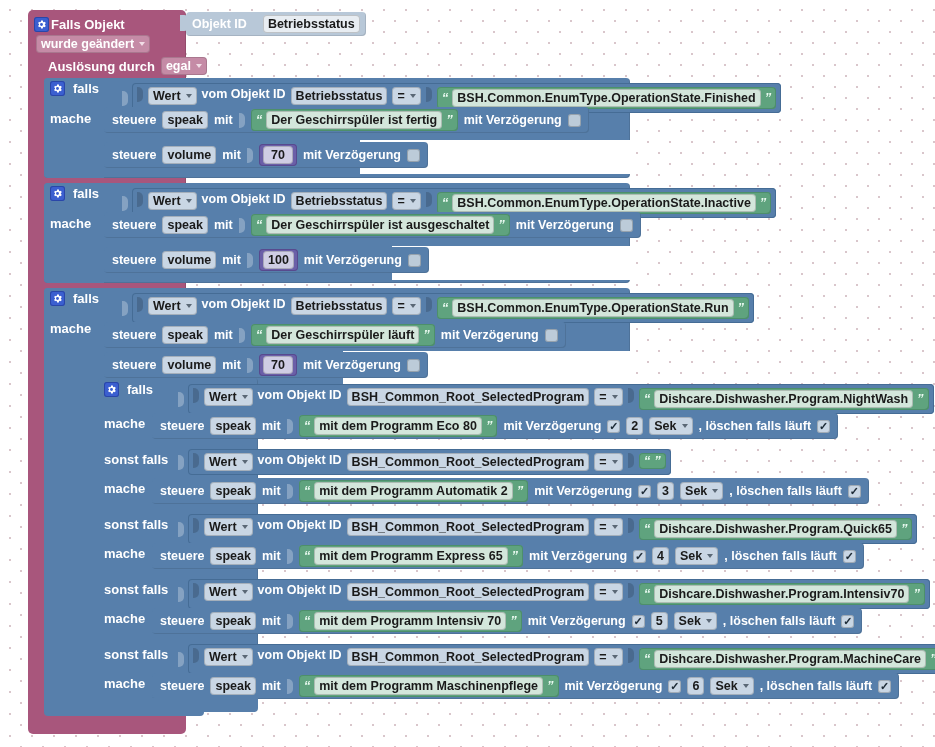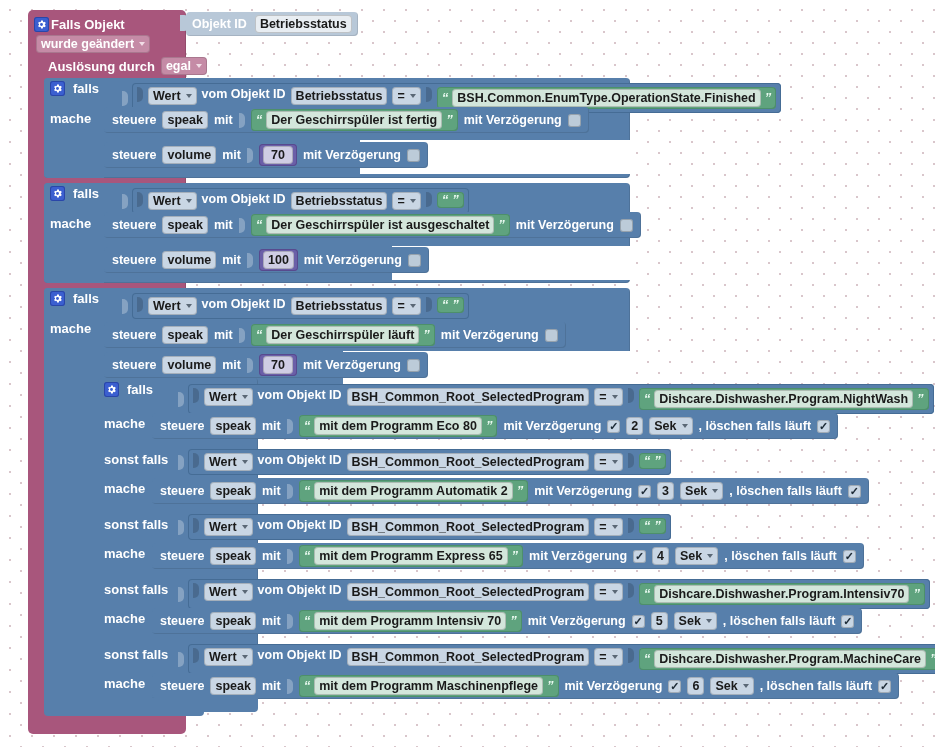--- a/index.html
+++ b/index.html
@@ -93,21 +93,21 @@
   .num{
     background:var(--violet);border-radius:4px;padding:2px 4px;
     display:inline-flex;align-items:center;
     box-shadow:inset 0 0 0 1px #574a8e;
   }
   .num .pill{background:#cfcde4;min-width:20px;justify-content:center;}
 
   
   .objblk{
     background:var(--objid);border-radius:4px;
-    display:inline-flex;align-items:center;gap:8px;padding:3px 6px;
+    display:inline-flex;align-items:center;gap:16px;padding:3px 6px;
     color:#ffffff;font-size:12.5px;font-weight:700;
     box-shadow:inset -1px -1px 0 rgba(0,0,0,.10);
   }
 
   
   .cbx{
     width:13px;height:13px;border-radius:3px;background:var(--field);
     display:inline-flex;align-items:center;justify-content:center;
     box-shadow:inset 0 0 0 1px rgba(0,0,0,.20);
     flex:0 0 auto;
@@ -266,20 +266,21 @@
       <span class="pill">
         <span>Betriebsstatus</span>
       </span>
       <span class="pill">
         <span>=</span>
         <i class="caret"></i>
       </span>
       <i class="tab dark"></i>
       <span class="green">
         <i class="q">“</i>
+        <span class="pill">BSH.Common.EnumType.OperationState.Inactive</span>
         <i class="q">”</i>
       </span>
     </span>
   </div>
 
   <div class="pos bblk row" style="left:104px;top:212px;height:26px;border-radius:4px;padding:0 8px;gap:6px;">
     <span class="lbl sm">steuere</span>
     <span class="pill">speak</span>
     <span class="lbl sm">mit</span>
     <i class="tab"></i>
@@ -330,20 +331,21 @@
       <span class="pill">
         <span>Betriebsstatus</span>
       </span>
       <span class="pill">
         <span>=</span>
         <i class="caret"></i>
       </span>
       <i class="tab dark"></i>
       <span class="green">
         <i class="q">“</i>
+        <span class="pill">BSH.Common.EnumType.OperationState.Run</span>
         <i class="q">”</i>
       </span>
     </span>
   </div>
 
   <div class="pos bblk row" style="left:104px;top:322px;height:26px;border-radius:4px;padding:0 8px;gap:6px;">
     <span class="lbl sm">steuere</span>
     <span class="pill">speak</span>
     <span class="lbl sm">mit</span>
     <i class="tab"></i>
@@ -497,20 +499,21 @@
       <span class="pill">
         <span>BSH_Common_Root_SelectedProgram</span>
       </span>
       <span class="pill">
         <span>=</span>
         <i class="caret"></i>
       </span>
       <i class="tab dark"></i>
       <span class="green">
         <i class="q">“</i>
+        <span class="pill">Dishcare.Dishwasher.Program.Quick65</span>
         <i class="q">”</i>
       </span>
     </span>
   </div>
 
   <div class="pos bblk row" style="left:152px;top:543px;height:26px;border-radius:4px;padding:0 8px;gap:6px;">
     <span class="lbl sm">steuere</span>
     <span class="pill">speak</span>
     <span class="lbl sm">mit</span>
     <i class="tab"></i>

